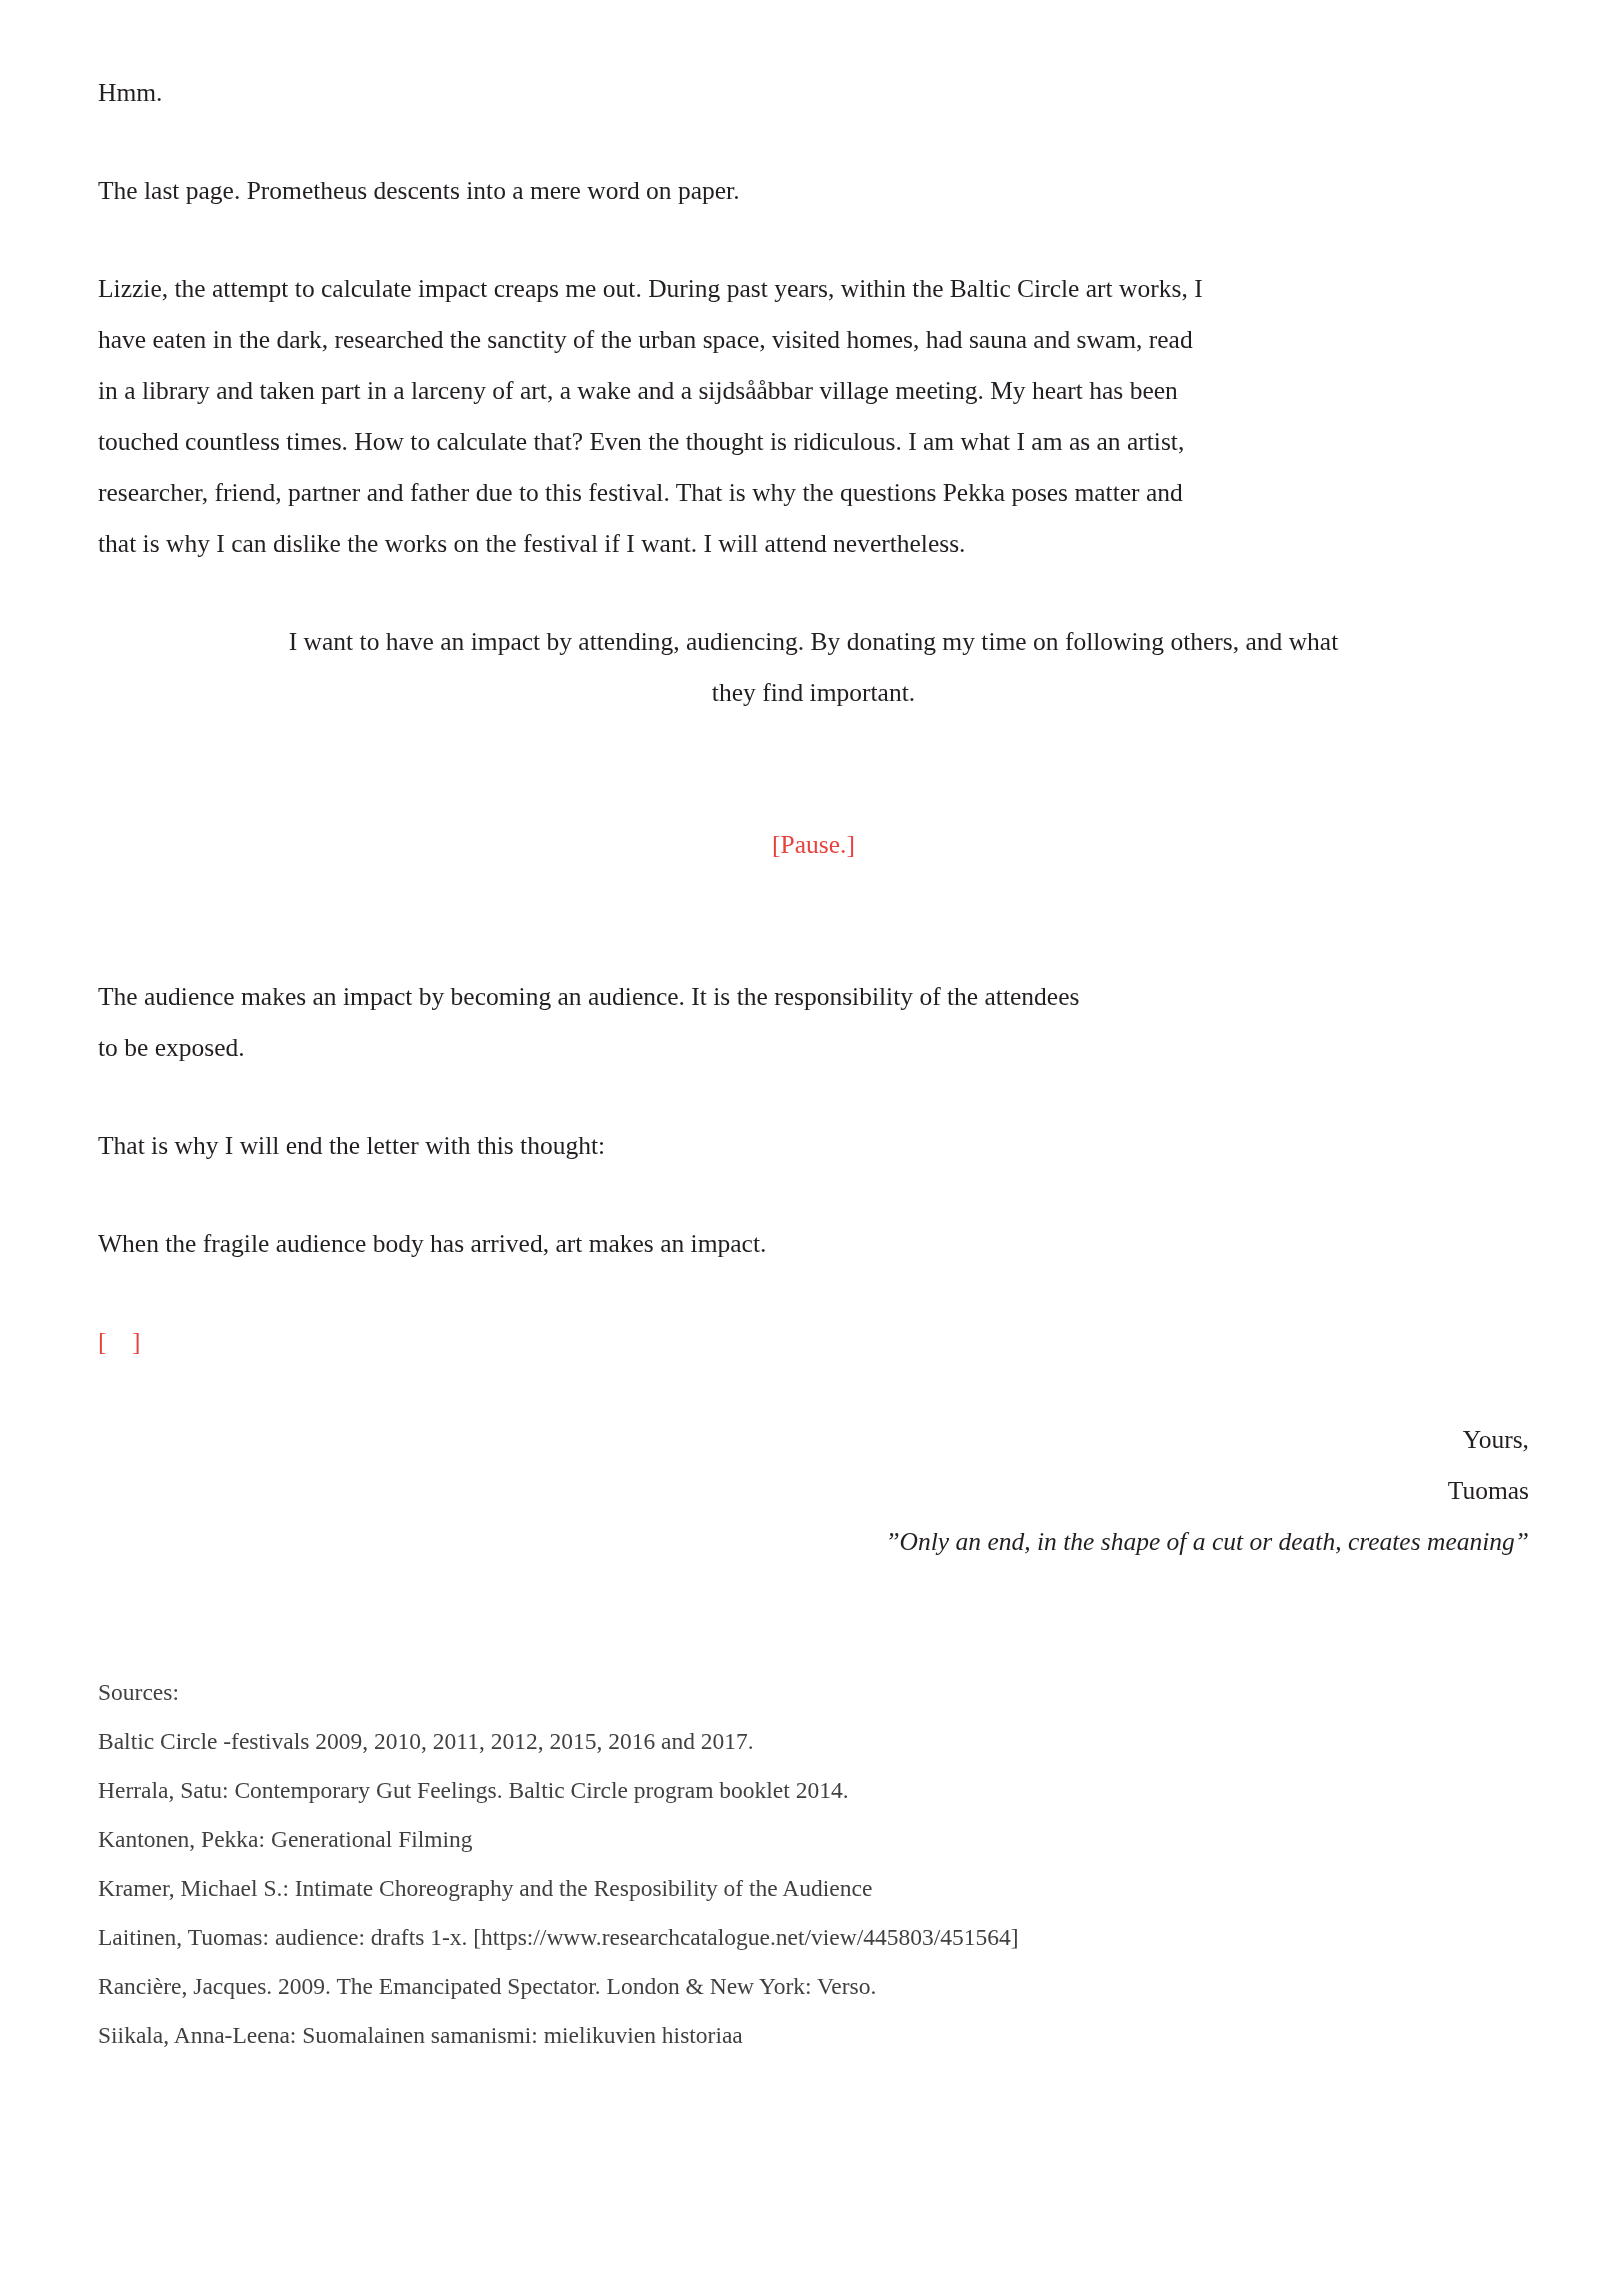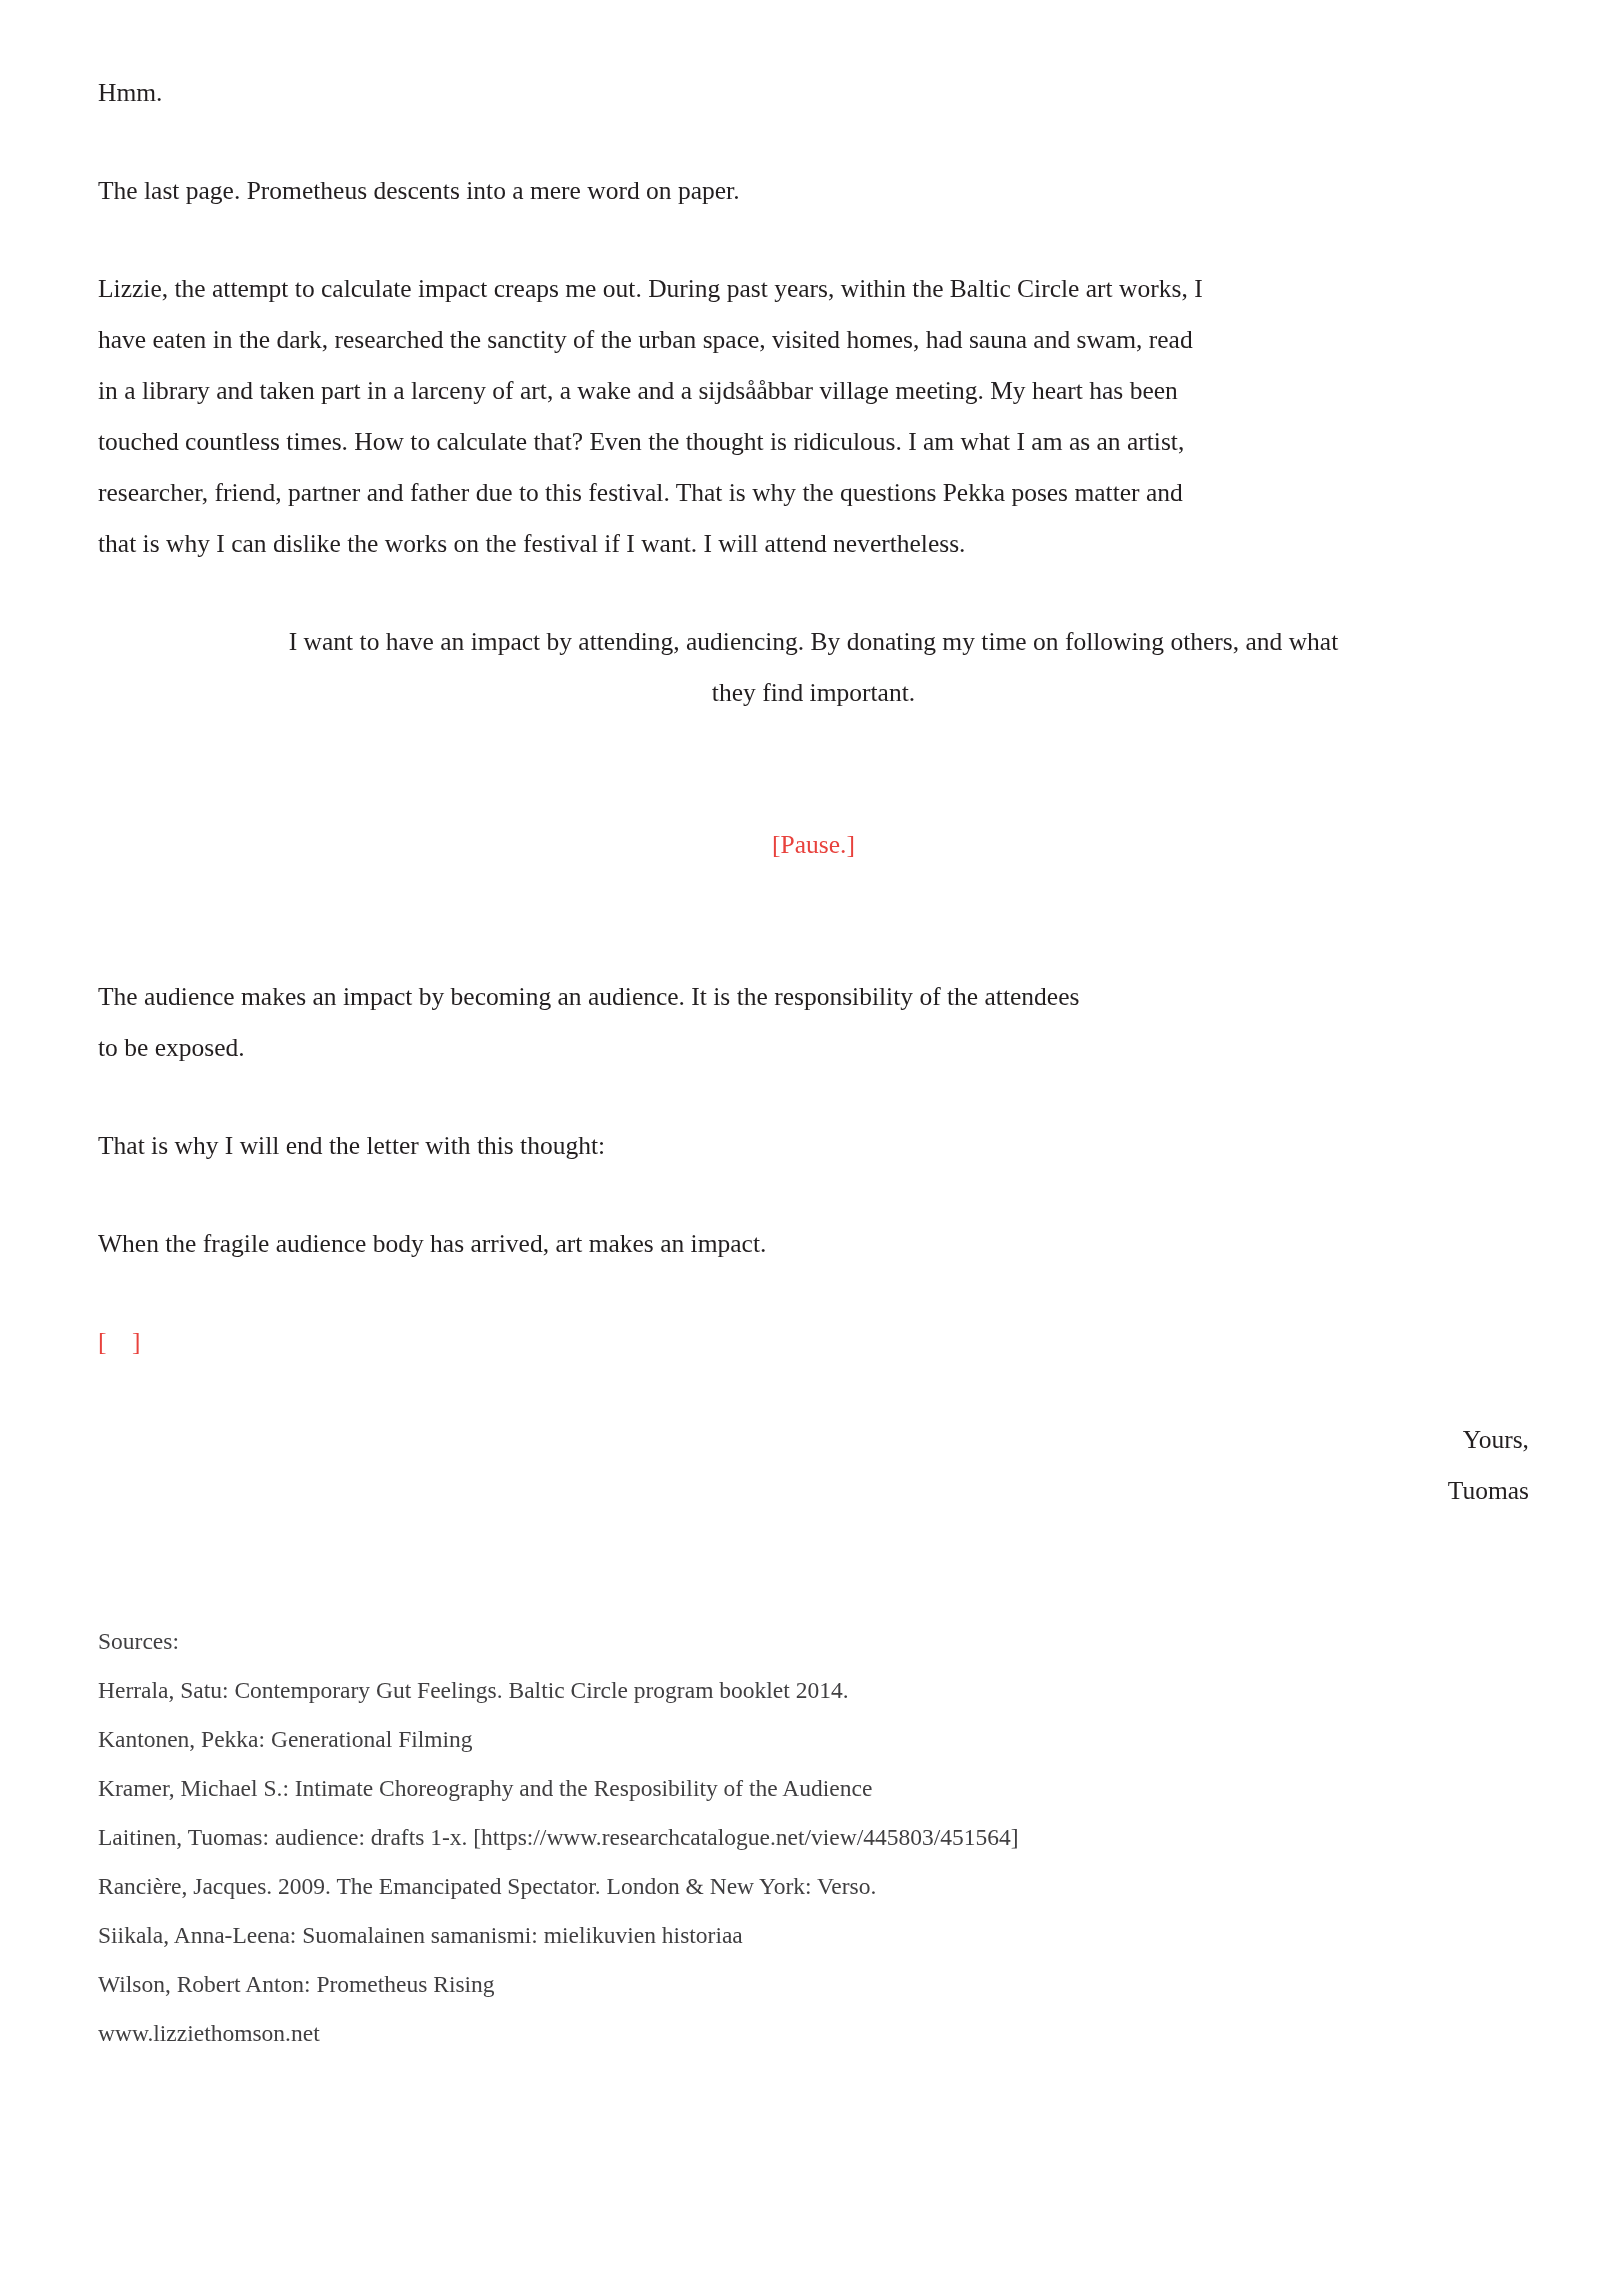--- a/index.html
+++ b/index.html
@@ -83,23 +83,25 @@
 
   <p class="para">That is why I will end the letter with this thought:</p>
 
   <p class="para">When the fragile audience body has arrived, art makes an impact.</p>
 
   <p class="para red">[&nbsp;&nbsp;&nbsp;&nbsp;]</p>
 
   <p class="para mb-0">Yours,
 Tuomas</p>
 
+  <p class="para quote mb-0">”Only an end, in the shape of a cut or death, creates meaning”</p>
 
   <div class="sources">
     <p class="source-line">Sources:</p>
+    <p class="source-line">Baltic Circle -festivals 2009, 2010, 2011, 2012, 2015, 2016 and 2017.</p>
     <p class="source-line">Herrala, Satu: Contemporary Gut Feelings. Baltic Circle program booklet 2014.</p>
     <p class="source-line">Kantonen, Pekka: Generational Filming</p>
     <p class="source-line">Kramer, Michael S.: Intimate Choreography and the Resposibility of the Audience</p>
     <p class="source-line">Laitinen, Tuomas: audience: drafts 1-x. [https://www.researchcatalogue.net/view/445803/451564]</p>
     <p class="source-line">Rancière, Jacques. 2009. The Emancipated Spectator. London &amp; New York: Verso.</p>
     <p class="source-line">Siikala, Anna-Leena: Suomalainen samanismi: mielikuvien historiaa</p>
     <p class="source-line">Wilson, Robert Anton: Prometheus Rising</p>
     <p class="source-line">www.lizziethomson.net</p>
   </div>
 

